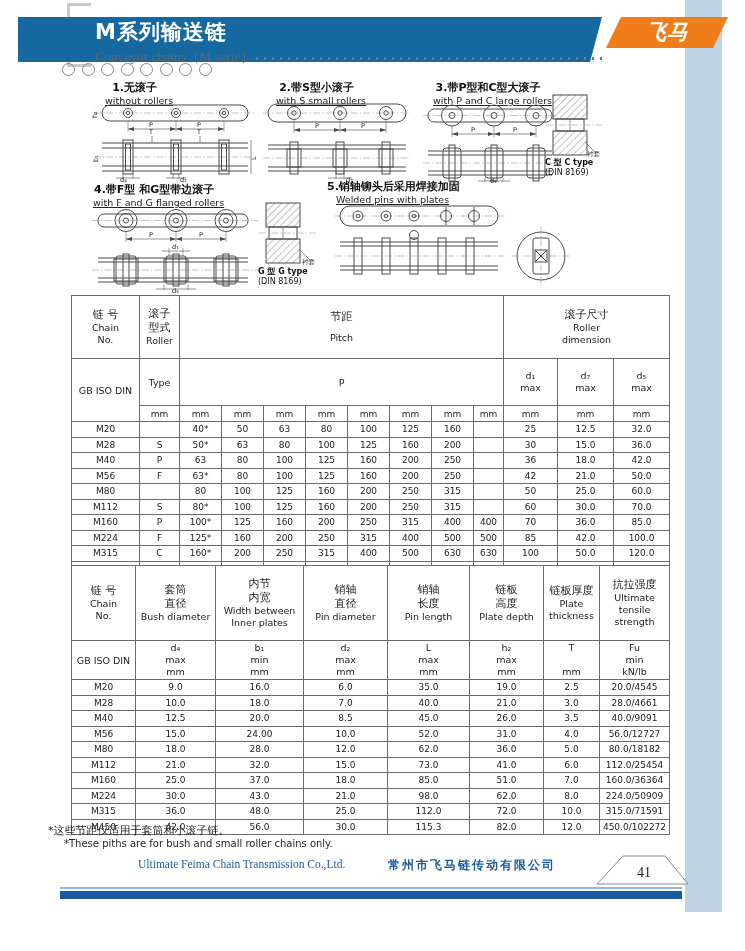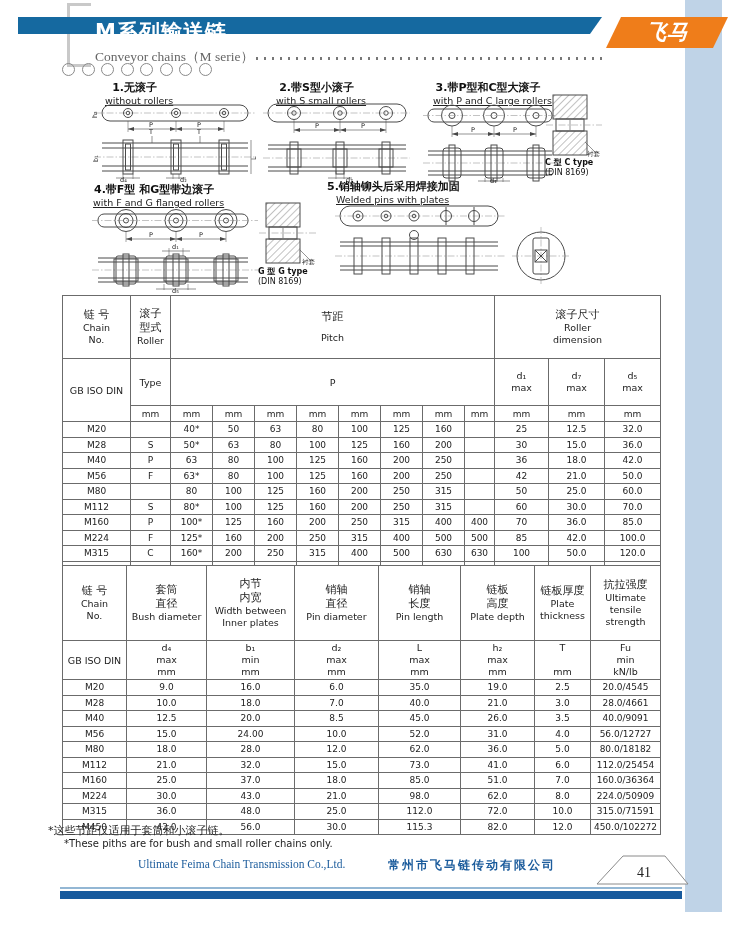--- a/index.html
+++ b/index.html
@@ -2,21 +2,21 @@
 <html><head>
 <meta charset="utf-8">
 <style>
   html,body{margin:0;padding:0;background:#ffffff;}
   .page{position:relative;width:745px;height:951px;background:#fff;overflow:hidden;
         font-family:"DejaVu Sans","Liberation Sans",sans-serif;color:#222;}
   
   .side-strip{position:absolute;left:685px;top:0;width:37px;height:912px;background:#bfd3e7;}
   .bracket{position:absolute;left:67px;top:3px;width:21px;height:58px;
            border-left:3px solid #c9c9c9;border-top:3px solid #c9c9c9;border-bottom:3px solid #c9c9c9;z-index:1;}
-  .banner{position:absolute;left:18px;top:17px;width:584px;height:17px;background:#1569a0;z-index:2;
+  .banner{position:absolute;left:18px;top:17px;width:584px;height:45px;background:#1569a0;z-index:2;
           clip-path:polygon(0 0,100% 0,calc(100% - 12px) 100%,0 100%);}
   .banner .ttl{display:block;padding-left:77px;line-height:31px;font-size:21px;font-weight:bold;color:#fff;letter-spacing:1px;}
   .logo-flag{position:absolute;left:606px;top:17px;width:122px;height:31px;background:#ef7d1a;z-index:3;
           clip-path:polygon(15px 0,100% 0,calc(100% - 15px) 100%,0 100%);text-align:center;}
   .logo-flag .lg{display:inline-block;line-height:30px;font-size:21px;font-weight:bold;font-style:italic;
           color:#fff;font-family:"DejaVu Serif","Liberation Serif",serif;transform:skewX(-6deg);}
   .subtitle{position:absolute;left:95px;top:48px;font-family:"Liberation Serif","DejaVu Serif",serif;
           font-size:13.5px;color:#666;z-index:3;}
   .dotline{position:absolute;left:256px;top:57px;width:350px;height:3px;z-index:3;
           background:repeating-linear-gradient(90deg,#777 0 2.5px,transparent 2.5px 8px);}
@@ -32,21 +32,21 @@
   .seccap .c2{display:block;}
   
   .fig{position:absolute;}
   .fig rect,.fig line,.fig circle,.fig path{stroke:#4b4b4b;fill:none;stroke-width:1;}
   .fig polygon{fill:#474747;stroke:none;}
   .fig .cl{stroke:#9a9a9a;stroke-width:0.6;stroke-dasharray:7 2 1.5 2;}
   .fig .dm{stroke-width:0.6;}
   .fig .tick{stroke-width:0.5;}
   .fig text{fill:#222;stroke:none;font-size:6.5px;font-family:"DejaVu Sans",sans-serif;}
   
-  .spec{position:absolute;border-collapse:collapse;table-layout:fixed;background:#fff;}
+  .spec{position:absolute;border-collapse:collapse;table-layout:fixed;background:#fff;margin-left:9px;}
   .spec td{border:1px solid #6b6b6b;text-align:center;vertical-align:middle;padding:0;color:#222;overflow:hidden;}
   .spec .l{display:block;line-height:1.25;min-height:10px;}
   .cn{font-size:11px;}
   .en{font-size:9.5px;}
   .sub{font-size:9.5px;}
   .r1 td{height:62px;}
   .r2 td{height:46px;font-size:9.5px;}
   .mmrow td{height:15px;font-size:9px;}
   .r1b td{height:74px;}
   .r2b td{height:38px;font-size:9.5px;}

